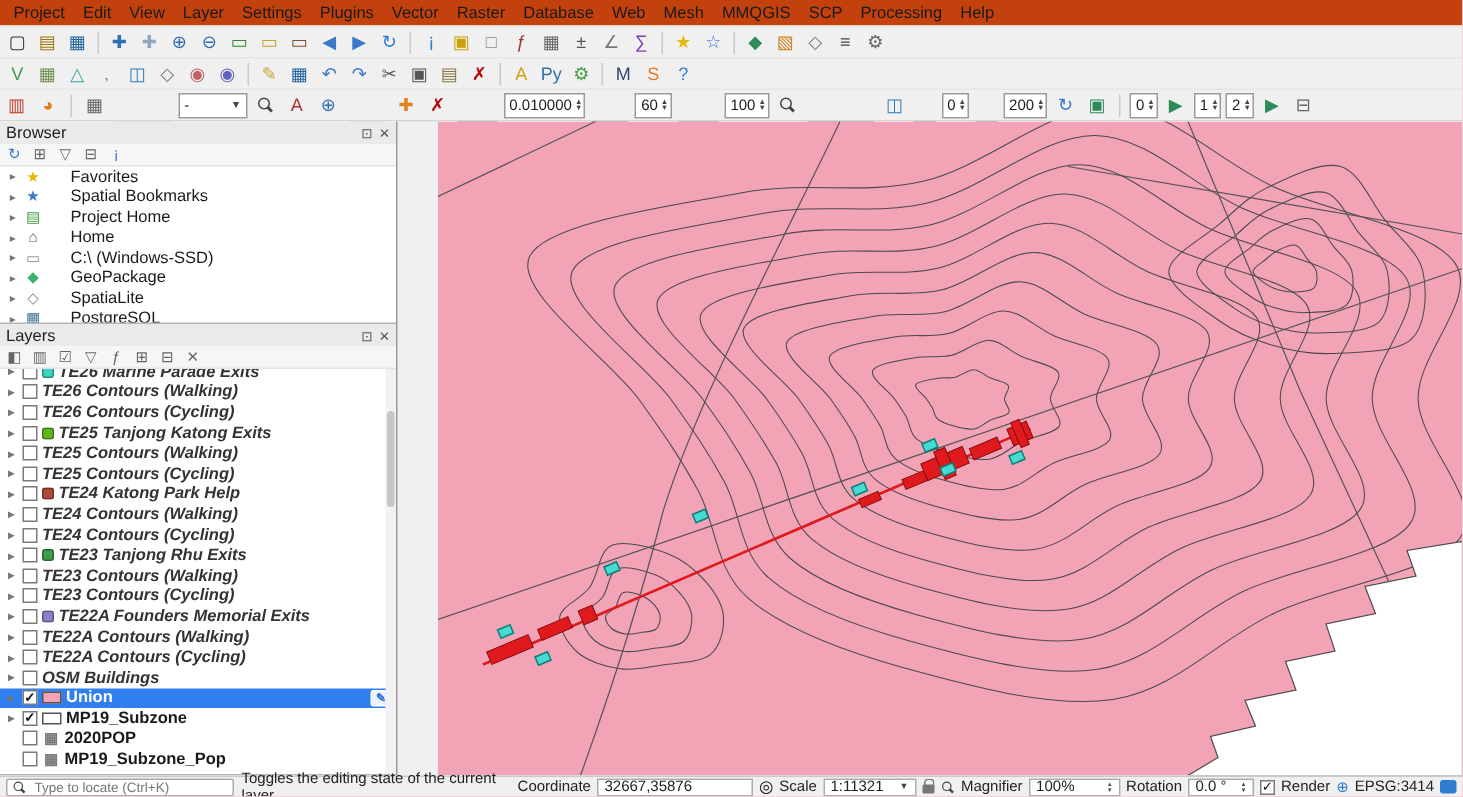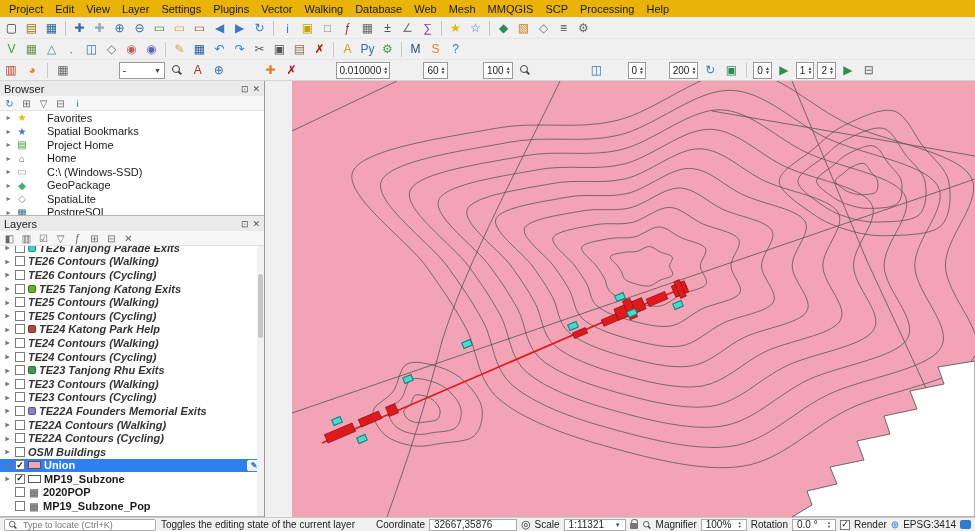--- a/index.html
+++ b/index.html
@@ -5,21 +5,21 @@
   * { box-sizing: border-box; }
   html,body { margin:0; padding:0; }
   body {
     width:975px; height:531px; overflow:hidden;
     font-family:"Liberation Sans", sans-serif; font-size:11px; color:#1a1a1a;
     background:#f0f0f0;
   }
   .app { position:relative; width:975px; height:531px; background:#f0f0f0; overflow:hidden; }
 
   
-  .menubar { position:absolute; top:0; left:0; right:0; height:17px; display:flex; align-items:center; padding-left:3px; background:#eab308; }
+  .menubar { position:absolute; top:0; left:0; right:0; height:17px; display:flex; align-items:center; padding-left:3px; background:#c2410c; }
   .menu-item { padding:1px 6px; cursor:default; }
 
   
   .toolbar { position:absolute; left:0; right:0; display:flex; align-items:center; gap:1px; padding:0 2px; background:#f0f0f0; border-top:1px solid #e6e6e6; }
   .tb1 { top:17px; height:21px; }
   .tb2 { top:38px; height:21px; }
   .tb-icon { width:19px; height:19px; display:flex; align-items:center; justify-content:center; font-size:12px; border-radius:2px; flex:none; cursor:default; }
   .tb-sep { width:1px; height:15px; background:#c8c8c8; margin:0 3px; flex:none; }
 
   
@@ -88,21 +88,21 @@
 <div class="app">
 
   <div class="menubar">
       <div class="menu-item">Project</div>
       <div class="menu-item">Edit</div>
       <div class="menu-item">View</div>
       <div class="menu-item">Layer</div>
       <div class="menu-item">Settings</div>
       <div class="menu-item">Plugins</div>
       <div class="menu-item">Vector</div>
-      <div class="menu-item">Walking</div>
+      <div class="menu-item">Raster</div>
       <div class="menu-item">Database</div>
       <div class="menu-item">Web</div>
       <div class="menu-item">Mesh</div>
       <div class="menu-item">MMQGIS</div>
       <div class="menu-item">SCP</div>
       <div class="menu-item">Processing</div>
       <div class="menu-item">Help</div>
     </div>
 
   <div class="toolbar tb1">
@@ -335,21 +335,21 @@
           <div class="tb-icon" style="color: rgb(102, 102, 102);">⊞</div>
           <div class="tb-icon" style="color: rgb(102, 102, 102);">⊟</div>
           <div class="tb-icon" style="color: rgb(102, 102, 102);">✕</div>
         </div>
       <div class="layers-list">
         <div class="layers-rows">
             <div class="layer-row">
               <span class="arrow">▸</span>
               <span class="cb"></span>
               <span class="dot" style="background: rgb(61, 210, 192);"></span>
-              <span class="layer-lbl it">TE26 Tanjong Parade Exits</span>
+              <span class="layer-lbl it">TE26 Marine Parade Exits</span>
             </div>
             <div class="layer-row">
               <span class="arrow">▸</span>
               <span class="cb"></span>
               <span class="layer-lbl it">TE26 Contours (Walking)</span>
             </div>
             <div class="layer-row">
               <span class="arrow">▸</span>
               <span class="cb"></span>
               <span class="layer-lbl it">TE26 Contours (Cycling)</span>
@@ -513,31 +513,31 @@
   </div>
 
   <div class="statusbar">
     <span class="locate">
       <span class="mag" style="transform:scale(.8)"></span>
       <input placeholder="Type to locate (Ctrl+K)" style="">
     </span>
     <span>Toggles the editing state of the current layer</span>
     <span class="sb-right">
       <span class="sb-lbl">Coordinate</span>
-      <span class="sb-box" style="width:88px">32667,35876</span>
+      <span class="sb-box" style="width:104px">32667,35876</span>
       <span style="font-size:11px;color:#222">◎</span>
       <span class="sb-lbl">Scale</span>
       <span class="sb-box" style="width:62px">
           <span>1:11321</span>
           <span style="margin-left:auto;font-size:6px;color:#444">▼</span>
         </span>
       <span class="lock"></span>
       <span class="mag" style="transform:scale(.8)"></span>
       <span class="sb-lbl">Magnifier</span>
-      <span class="sb-box" style="width:46px">
+      <span class="sb-box" style="width:61px">
           <span>100%</span>
           <span class="mini-arrows" style="margin-left:auto">
             <span>▲</span>
             <span>▼</span>
           </span>
         </span>
       <span class="sb-lbl">Rotation</span>
       <span class="sb-box" style="width:44px">
           <span>0.0 °</span>
           <span class="mini-arrows" style="margin-left:auto">

